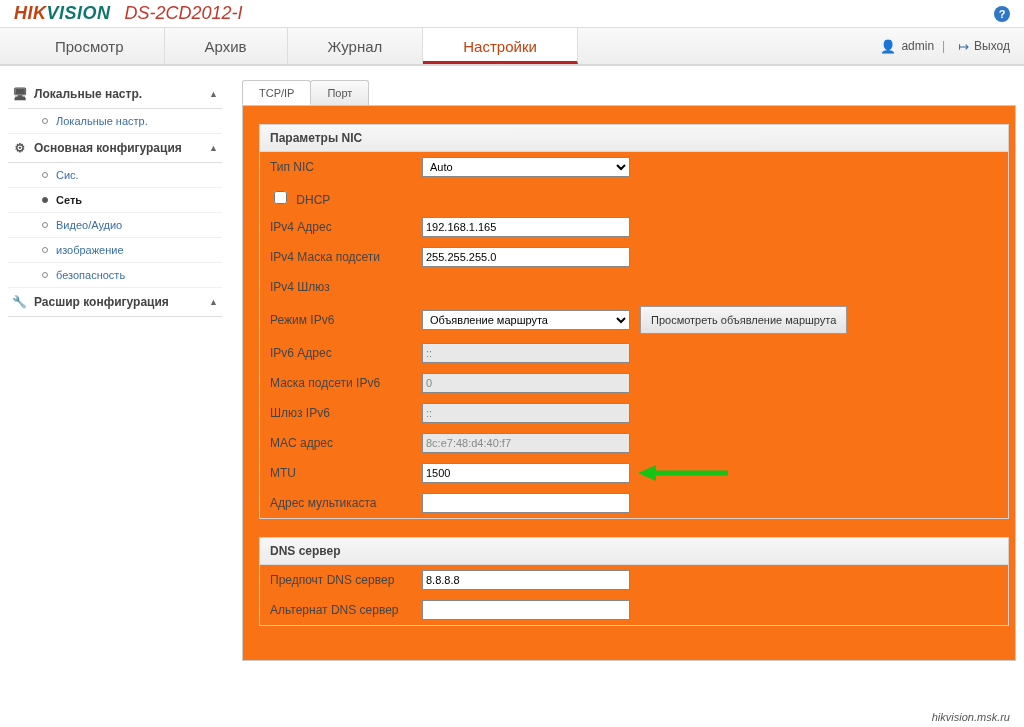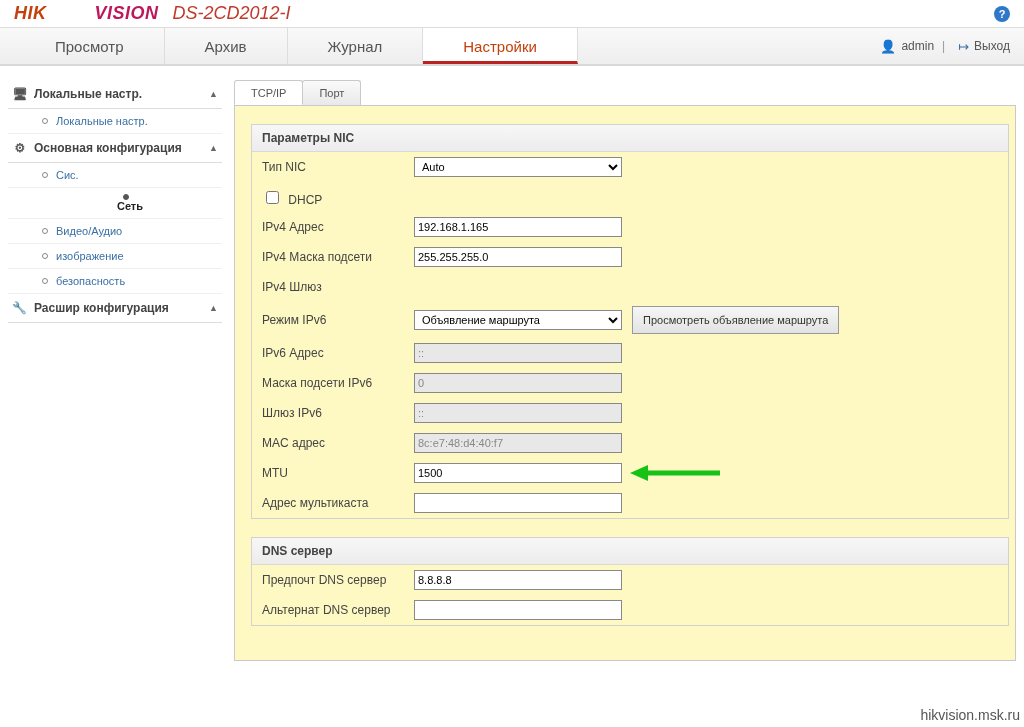--- a/index.html
+++ b/index.html
@@ -18,21 +18,21 @@
     padding: 0 14px;
     border-bottom: 1px solid #ddd;
   }
   .logo {
     font-weight: bold;
     font-size: 18px;
     font-style: italic;
     letter-spacing: 0.5px;
   }
   .logo .hik { color: #c2410c; }
-  .logo .vision { color: #be185d; margin-left: 48px; }
+  .logo .vision { color: #0f766e; }
   .model {
     color: #c0392b;
     font-size: 18px;
     margin-left: 14px;
     font-style: italic;
   }
   .help-icon {
     margin-left: auto;
     width: 16px; height: 16px;
     background: #2f78c8;
@@ -115,33 +115,32 @@
     align-items: center;
     padding: 6px 4px 6px 34px;
     font-size: 11px;
     color: #3a6fa5;
     cursor: pointer;
     border-bottom: 1px solid #f0f0f0;
   }
   .side-item.active {
     color: #222;
     font-weight: bold;
-    flex-direction: column;
   }
   .side-item .bullet {
     width: 6px; height: 6px;
     border: 1px solid #888;
     border-radius: 50%;
     margin-right: 8px;
     background: #fff;
   }
   .side-item.active .bullet { background: #555; border-color: #555; }
   .content {
     flex: 1;
-    margin-left: 12px;
+    margin-left: 20px;
   }
   .subtabs {
     display: flex;
     border-bottom: 1px solid #c9c9c9;
     height: 26px;
   }
   .subtab {
     padding: 0 16px;
     line-height: 24px;
     border: 1px solid #c9c9c9;
@@ -157,21 +156,21 @@
   .subtab.active {
     background: #fff;
     border-bottom: 1px solid #fff;
     position: relative;
     z-index: 1;
   }
   .panel {
     border: 1px solid #c9c9c9;
     border-top: none;
     padding: 18px 6px 16px 16px;
-    background: #fef9c3;
+    background: #f97316;
   }
   .section {
     border: 1px solid #d2d2d2;
     margin-bottom: 18px;
   }
   .section-title {
     background: linear-gradient(#f7f7f7,#ececec);
     padding: 6px 10px;
     font-weight: bold;
     font-size: 12px;
@@ -218,24 +217,25 @@
   }
   .arrow-annot {
     position: relative;
     margin-left: 8px;
     width: 80px;
     height: 16px;
   }
   .arrow-annot svg { position: absolute; top: -4px; left: 0; }
   .watermark {
     position: fixed;
-    right: 4px;
+    right: 14px;
     bottom: 4px;
-    font-size: 14px;
+    font-size: 11px;
     color: #555;
+    font-style: italic;
   }
 </style>
 </head>
 <body>
 
 <div class="top-bar">
   <span class="logo">
     <span class="hik">HIK</span><span class="vision">VISION</span>
   </span>
   <span class="model">DS-2CD2012-I</span>

